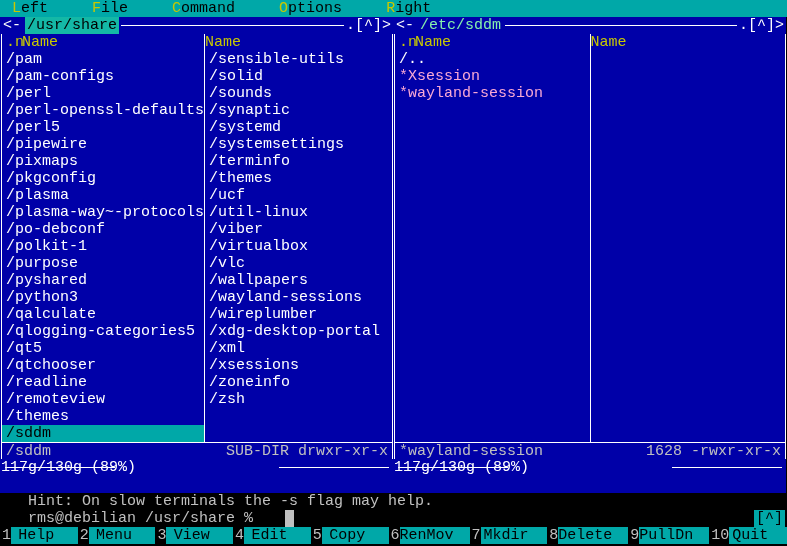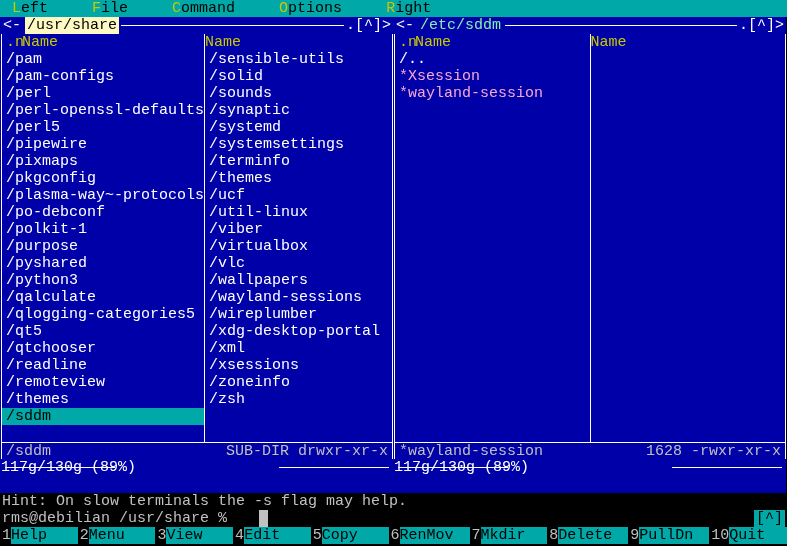--- a/index.html
+++ b/index.html
@@ -39,21 +39,21 @@
     display: flex;
     height: 17px;
     color: #fff;
   }
   .panel-header .arrow { color: #fff; padding-left: 2px;}
   .panel-path {
     background: #c0c0c0;
     color: #000;
     padding: 0 2px;
   }
-  .panel-path.active { background: #fef9c3; }
+  .panel-path.active { background: #14b8a6; }
   .panel-header .spacer { flex: 1; text-align: right;}
   .panel-header .corner { color: #fff; padding-right: 2px; }
   .panel-body {
     height: 408px;
     display: flex;
   }
   .col {
     flex: 1;
     border-left: 1px solid #fff;
     position: relative;
@@ -102,20 +102,21 @@
   }
   .panel-disk::before{ left:4px;}
   .panel-disk::after{ right:4px;}
   .panel-right .panel-path{ background: transparent; color:#86efac;font-family:Liberation Mono, monospace; }
   .hint-area {
     background: #000;
     color: #c0c0c0;
     height: 34px;
     padding: 0 2px;
     position: relative;
+    margin-left: 26px;
   }
   .hint-line { height: 17px; white-space: pre;}
   .prompt-line { display:flex; height:17px;gap:32px;}
   .prompt { color: #c0c0c0; }
   .cursor {
     background: #c0c0c0;
     width: 9px;
     height: 17px;
     display: inline-block;
   }
@@ -129,21 +130,21 @@
     display: flex;
     height: 17px;
     background: #000;
     width: 787px;
   }
   .fkey {
     display: flex;
     flex: 1;
   }
   .fkey .num { color: #c0c0c0; background: #000; padding-left:2px;}
-  .fkey .label { background: #00a8a8; color: #000; flex: 1; padding-right:16px;}
+  .fkey .label { background: #00a8a8; color: #000; flex: 1; padding-right:16px;text-align:center;}
 </style>
 </head>
 <body>
 
 <div class="menubar" id="menubar">
     <span class="menubar-item"><span class="hotkey">L</span>eft</span>
     <span class="menubar-item"><span class="hotkey">F</span>ile</span>
     <span class="menubar-item"><span class="hotkey">C</span>ommand</span>
     <span class="menubar-item"><span class="hotkey">O</span>ptions</span>
     <span class="menubar-item"><span class="hotkey">R</span>ight</span>
@@ -167,20 +168,21 @@
         </div>
         <div class="file-list" id="left-col1">
             <div class="file-item">/pam</div>
             <div class="file-item">/pam-configs</div>
             <div class="file-item">/perl</div>
             <div class="file-item">/perl-openssl-defaults</div>
             <div class="file-item">/perl5</div>
             <div class="file-item">/pipewire</div>
             <div class="file-item">/pixmaps</div>
             <div class="file-item">/pkgconfig</div>
+            <div class="file-item">/plasma</div>
             <div class="file-item">/plasma-way~-protocols</div>
             <div class="file-item">/po-debconf</div>
             <div class="file-item">/polkit-1</div>
             <div class="file-item">/purpose</div>
             <div class="file-item">/pyshared</div>
             <div class="file-item">/python3</div>
             <div class="file-item">/qalculate</div>
             <div class="file-item">/qlogging-categories5</div>
             <div class="file-item">/qt5</div>
             <div class="file-item">/qtchooser</div>

